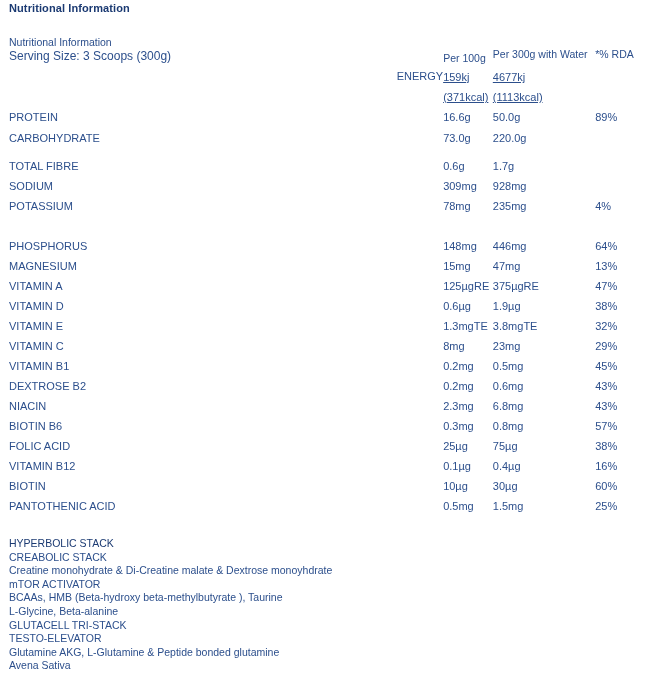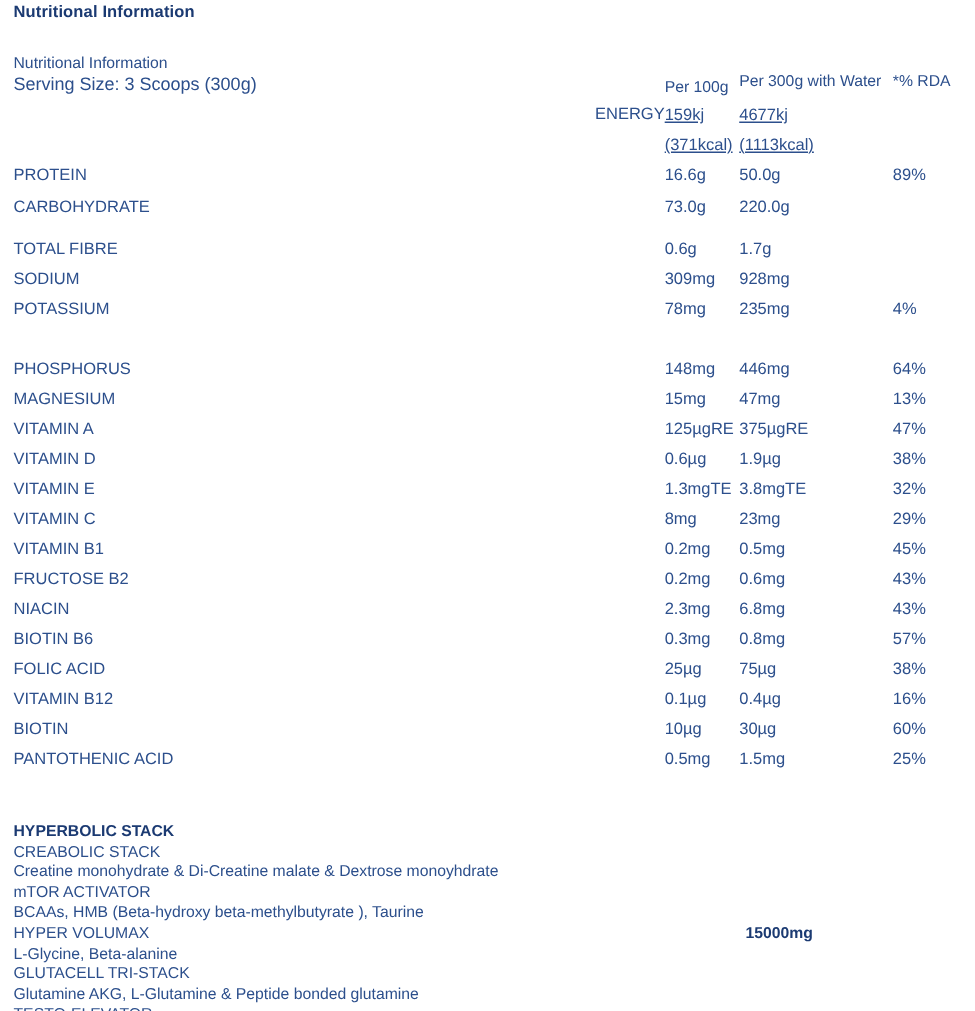--- a/index.html
+++ b/index.html
@@ -95,21 +95,21 @@
     top: 537px;
     width: 641px;
   }
   .stack-row {
     position: relative;
     height: 13.6px;
     line-height: 13.6px;
     font-size: 10.5px;
     white-space: nowrap;
   }
-  .stack-row.bold { font-weight: bold; color: #1b3a72; margin-top: 11px; }
+  .stack-row.bold { font-weight: normal; color: #1b3a72; }
   .stack-amount {
     position: absolute;
     left: 488px;
     top: 0;
     font-size: 10.5px;
     font-weight: bold;
     color: #1b3a72;
   }
 </style>
 </head>
@@ -245,21 +245,21 @@
       </tr>
 
       <tr>
         <td class="col-name">VITAMIN B1</td>
         <td>0.2mg</td>
         <td>0.5mg</td>
         <td>45%</td>
       </tr>
 
       <tr>
-        <td class="col-name">FRUCTOSE B2</td>
+        <td class="col-name">DEXTROSE B2</td>
         <td>0.2mg</td>
         <td>0.6mg</td>
         <td>43%</td>
       </tr>
 
       <tr>
         <td class="col-name">NIACIN</td>
         <td>2.3mg</td>
         <td>6.8mg</td>
         <td>43%</td>
@@ -313,33 +313,29 @@
     <div class="stack-row">
       <span>Creatine monohydrate &amp; Di-Creatine malate &amp; Dextrose monoyhdrate</span>
     </div>
     <div class="stack-row">
       <span>mTOR ACTIVATOR</span>
     </div>
     <div class="stack-row">
       <span>BCAAs, HMB (Beta-hydroxy beta-methylbutyrate ), Taurine</span>
     </div>
     <div class="stack-row">
-      <span>HYPER VOLUMAX</span>
-      <span class="stack-amount">15000mg</span>
-    </div>
-    <div class="stack-row">
       <span>L-Glycine, Beta-alanine</span>
     </div>
     <div class="stack-row">
       <span>GLUTACELL TRI-STACK</span>
     </div>
     <div class="stack-row">
+      <span>TESTO-ELEVATOR</span>
+    </div>
+    <div class="stack-row">
       <span>Glutamine AKG, L-Glutamine &amp; Peptide bonded glutamine</span>
     </div>
     <div class="stack-row">
-      <span>TESTO-ELEVATOR</span>
-    </div>
-    <div class="stack-row">
       <span>Avena Sativa</span>
     </div>
   </div>
 
 </div>
 
 </body></html>

